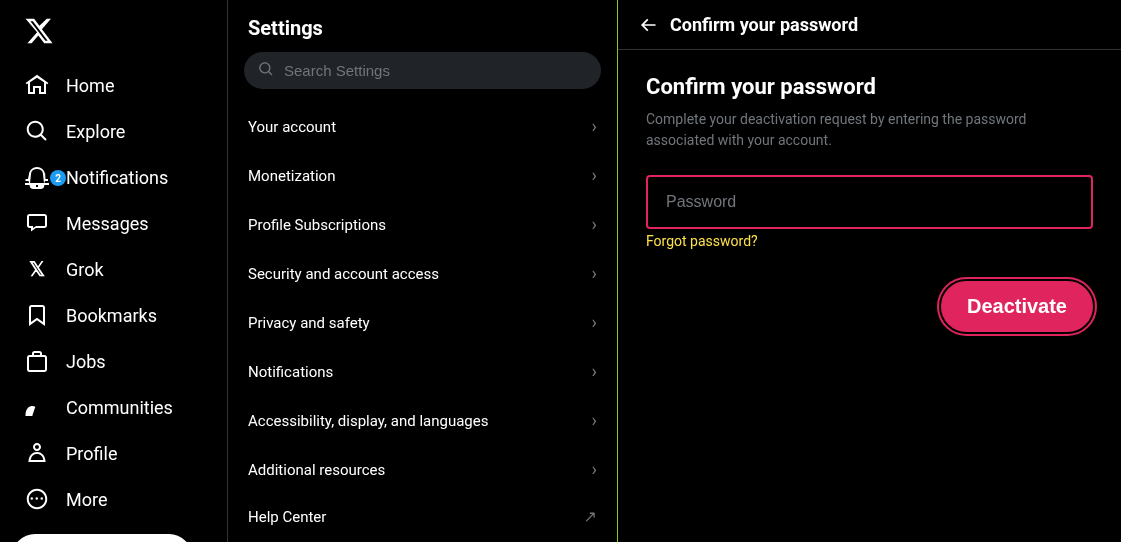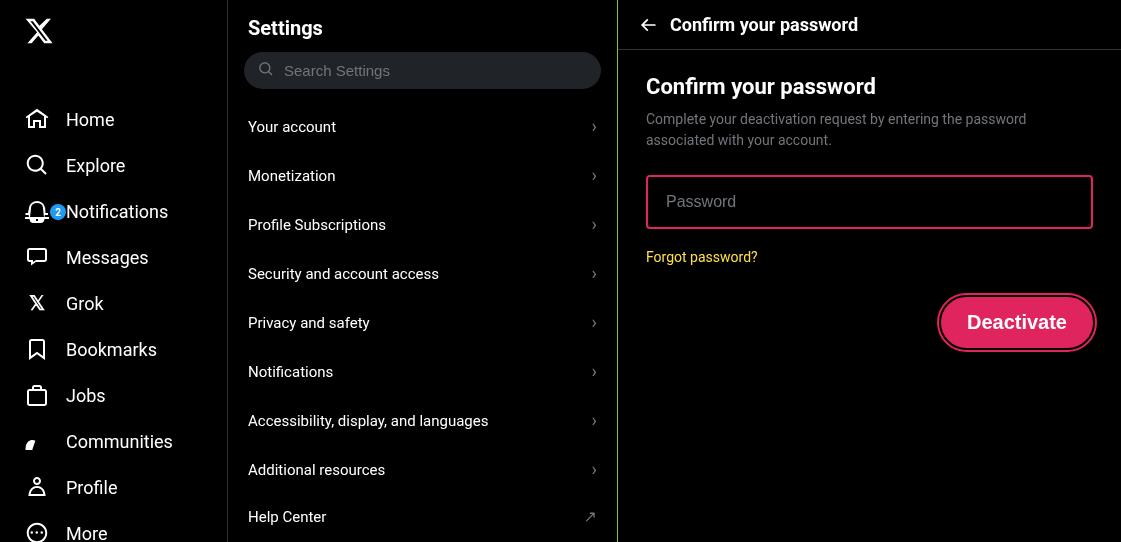--- a/index.html
+++ b/index.html
@@ -16,21 +16,20 @@
     
     .sidebar {
       width: 228px;
       min-width: 228px;
       background: #000;
       display: flex;
       flex-direction: column;
       padding: 8px 12px;
       border-right: 1px solid #2f3336;
       height: 100%;
-      gap: 34px;
     }
     .sidebar-logo {
       padding: 8px 12px;
       margin-bottom: 4px;
     }
     .sidebar-logo svg {
       width: 30px;
       height: 30px;
       fill: #fff;
     }
@@ -198,21 +197,21 @@
       font-size: 14px;
       color: #71767b;
       margin-bottom: 24px;
       line-height: 1.5;
       max-width: 480px;
     }
     .password-field-wrap {
       border: 2px solid #e0245e;
       border-radius: 4px;
       padding: 2px;
-      margin-bottom: 18px;
+      margin-bottom: 2px;
       max-width: 490px;
     }
     .password-field-wrap input {
       width: 100%;
       background: #000;
       border: none;
       outline: none;
       color: #71767b;
       font-size: 16px;
       padding: 14px 16px;

